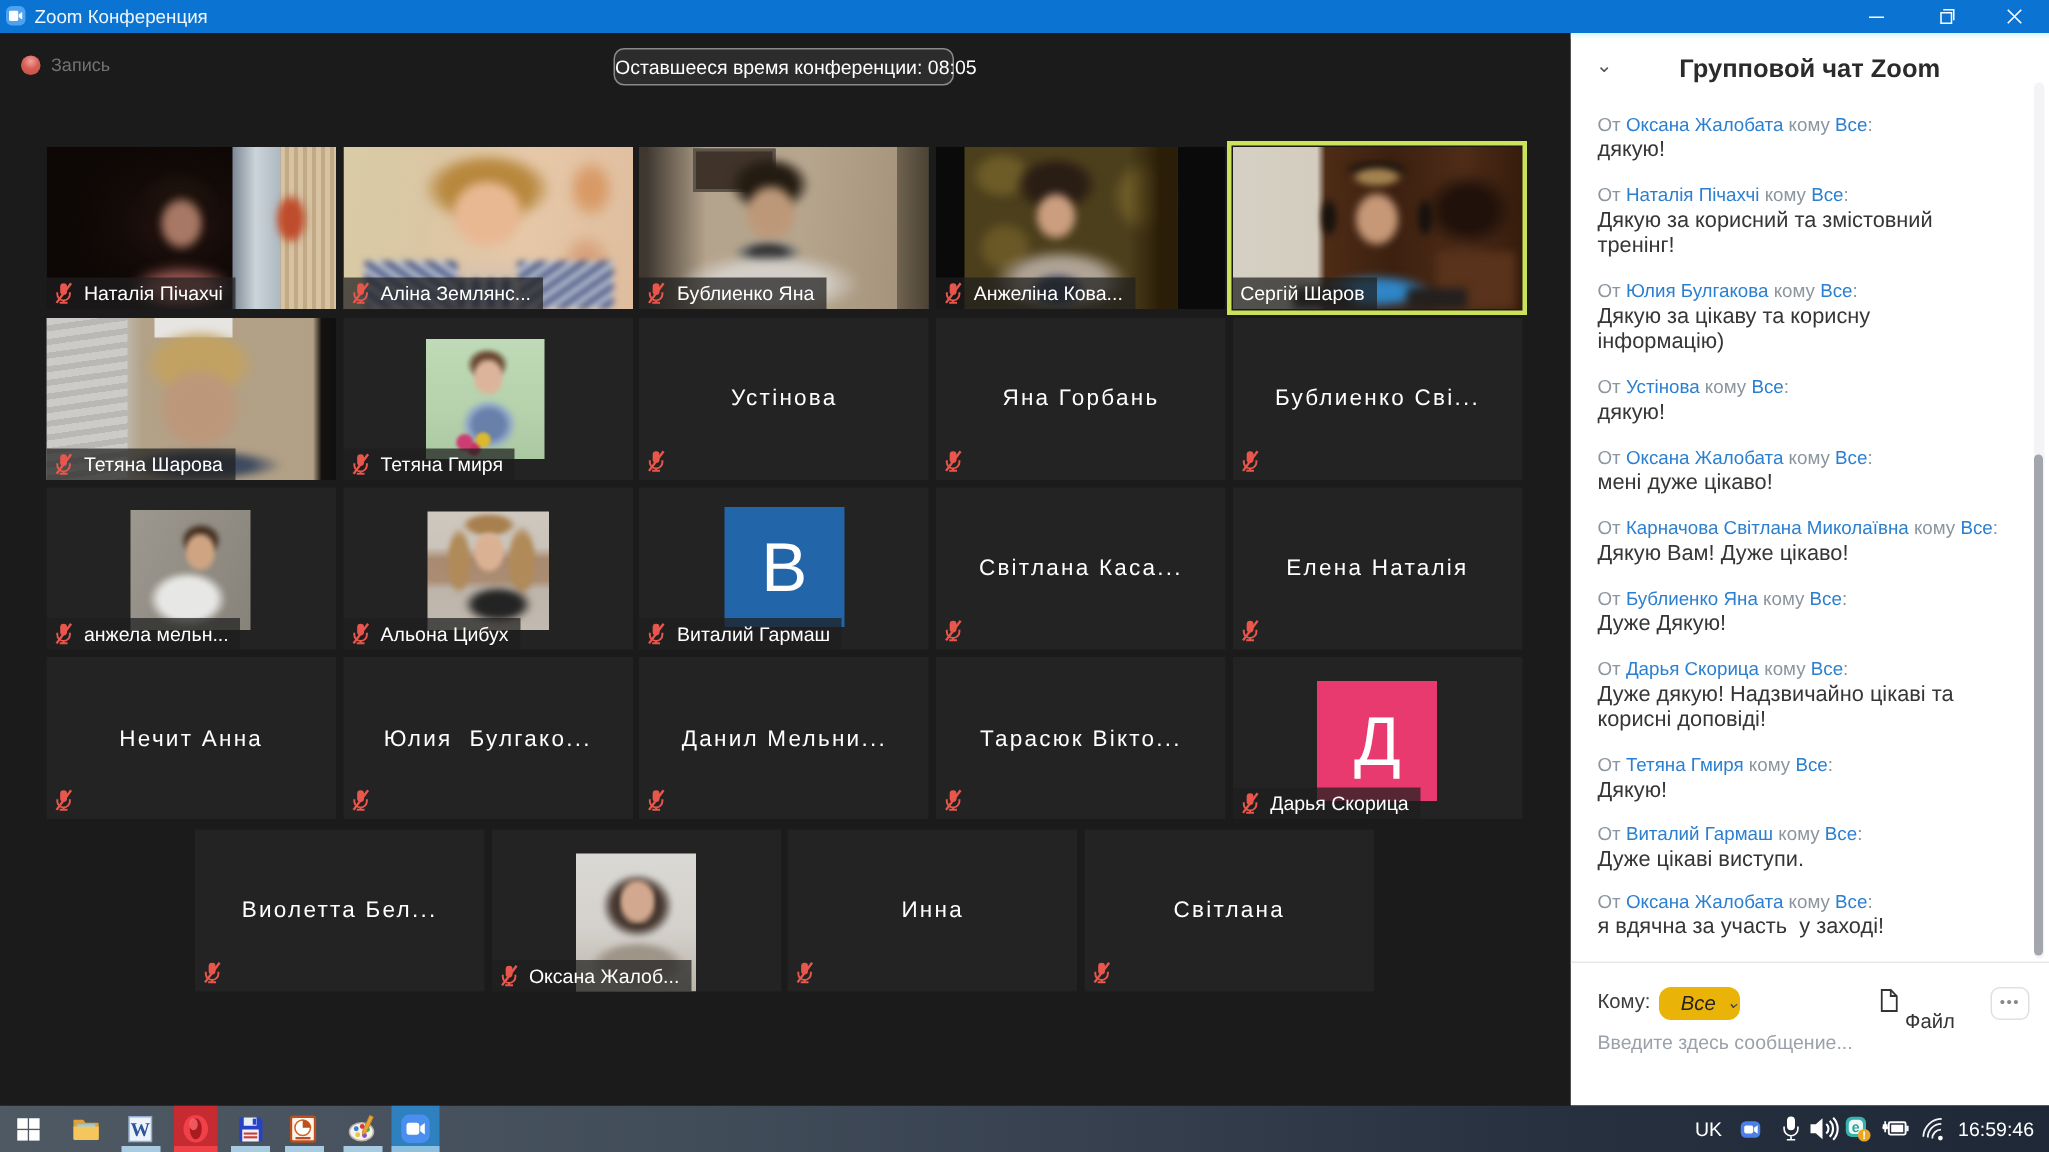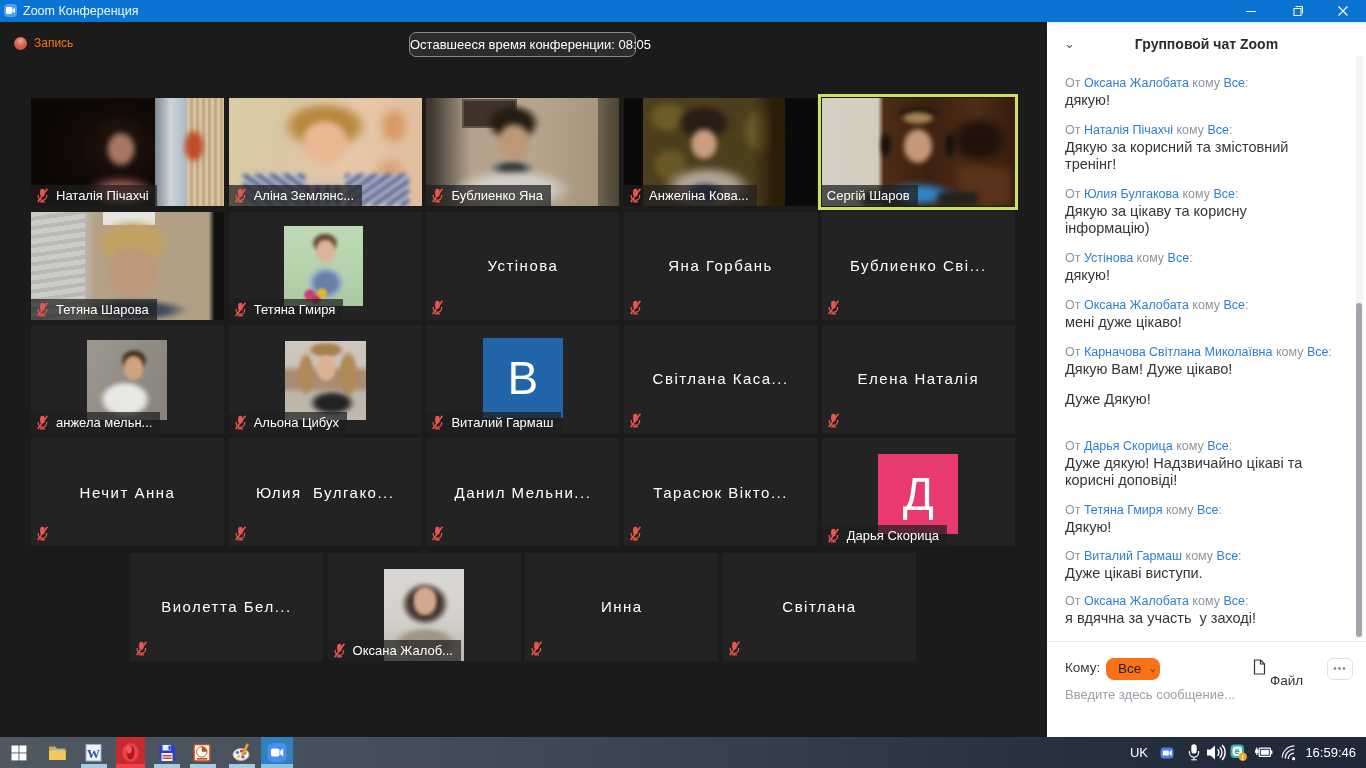--- a/index.html
+++ b/index.html
@@ -7,50 +7,50 @@
   font-family:"Liberation Sans", sans-serif; }
 #titlebar { position:absolute; left:0; top:0; width:1366px; height:22px; background:#0b74d2; z-index:10; }
 #zicon { position:absolute; left:4px; top:4px; width:13px; height:13px; border-radius:4px;
   background:#4da2f1; }
 #zicon svg { position:absolute; left:2px; top:3px; }
 #ttext { position:absolute; left:23px; top:4px; color:#eef6fd; font-size:12.5px; }
 .wbtn { position:absolute; top:0; width:46px; height:22px; color:#fff; }
 #stage { position:absolute; left:0; top:0; width:1047px; height:737px; background:#1b1b1b; z-index:1; }
 #rec { position:absolute; left:14px; top:37px; width:13px; height:13px; border-radius:50%;
   background:radial-gradient(circle at 50% 30%, #f0a39b 0%, #d95f55 45%, #c24a42 100%); }
-#rectext { position:absolute; left:34px; top:36px; color:#f97316; font-size:12px; }
+#rectext { position:absolute; left:34px; top:36px; color:#737373; font-size:12px; }
 #tooltip { position:absolute; left:409px; top:32px; width:227px; height:25px; white-space:nowrap; background:#2c2c2c;
   border:1px solid #8a8a8a; border-radius:7px; color:#fff; text-align:center;
   line-height:23px; font-size:13px; }
 .tile { position:absolute; width:193px; height:108px; background:#232323; overflow:hidden; }
 .nm { position:absolute; left:0; right:0; top:0; bottom:0; display:flex; align-items:center;
   justify-content:center; color:#fff; font-size:15px; letter-spacing:1.5px; }
 .lab { position:absolute; left:0; bottom:0; height:21px; background:rgba(30,30,30,0.72);
   display:flex; align-items:center; padding:0 8px 0 4px; color:#fff; font-size:13px; white-space:nowrap; }
 .lab svg { margin-right:6px; flex:none; }
 .cmic { position:absolute; left:4px; bottom:5px; width:15px; height:15px; }
 .pho { position:absolute; }
 #activebox { position:absolute; left:818px; top:94px; width:200px; height:116px;
   border:3px solid #cde25b; z-index:5; }
 #chat { position:absolute; left:1047px; top:22px; width:319px; height:715px; background:#fff; }
 #chattop { position:absolute; left:0; top:0; width:100%; height:4px;
   background:linear-gradient(#d9f3fa,#ffffff); }
 #chathead { position:absolute; left:0; top:14px; width:100%; text-align:center; color:#2b2b2b;
-  font-size:14px; font-weight:bold; }
+  font-size:17px; font-weight:bold; }
 #chev { position:absolute; left:17px; top:14px; color:#555; font-size:13px; }
 .blk { position:absolute; left:18px; width:282px; line-height:17.2px; }
 .snd { font-size:12.5px; color:#8b959e; }
 .snd b { color:#2b7fd0; font-weight:normal; }
 .msg { font-size:14.5px; color:#363636; letter-spacing:0px; }
 #sb { position:absolute; right:3px; top:33px; width:7px; height:584px; background:#f4f4f6; border-radius:4px; }
 #sbthumb { position:absolute; right:4px; top:281px; width:6px; height:334px; background:#a3a6ad; border-radius:3px; }
 #sep { position:absolute; left:0; top:619px; width:100%; height:1px; background:#e8e8e8; }
 #komu { position:absolute; left:18px; top:638px; font-size:13.5px; color:#3c3c3c; }
-#vsebtn { position:absolute; left:59px; top:636px; width:54px; height:22px; background:#f97316;
-  border-radius:8px; font-size:13.5px; color:#222; text-align:left; padding:3px 0 0 12px; }
+#vsebtn { position:absolute; left:59px; top:636px; width:54px; height:22px; background:#eab308;
+  border-radius:8px; font-size:13.5px; color:#222; text-align:right; padding:3px 0 0 12px;font-style:italic; }
 #vsebtn span { font-size:11px; color:#444; margin-left:7px; position:relative; top:-1px; }
 #fileic { position:absolute; left:206px; top:637px; }
 #filetxt { position:absolute; left:223px; top:638px; font-size:13.5px; color:#333;margin-top:13px; }
 #dots { position:absolute; left:280px; top:636px; width:26px; height:22px; border:1px solid #e0e0e0;
   border-radius:6px; color:#888; text-align:center; line-height:20px; font-size:10px; letter-spacing:1px; }
 #typemsg { position:absolute; left:18px; top:665px; font-size:13px; color:#9aa1a8; }
 #taskbar { position:absolute; left:0; top:737px; width:1366px; height:31px;
   background:linear-gradient(90deg,#4e5964 0%,#47525e 20%,#414c59 35%,#353f4e 55%,#273140 75%,#1e2836 100%); }
 .tbic { position:absolute; top:0; height:31px; }
 .uline { position:absolute; top:27px; height:4px; background:#a9cbe2; }
@@ -450,20 +450,21 @@
     </div>
   <div class="blk" style="top:274.5px">
       <div class="snd">От <b>Оксана Жалобата</b> кому <b>Все</b>:</div>
       <div class="msg">мені дуже цікаво!</div>
     </div>
   <div class="blk" style="top:321.5px">
       <div class="snd">От <b>Карначова Світлана Миколаївна</b> кому <b>Все</b>:</div>
       <div class="msg">Дякую Вам! Дуже цікаво!</div>
     </div>
   <div class="blk" style="top:368.5px">
+      <div class="snd">От <b>Бублиенко Яна</b> кому <b>Все</b>:</div>
       <div class="msg">Дуже Дякую!</div>
     </div>
   <div class="blk" style="top:415.5px">
       <div class="snd">От <b>Дарья Скорица</b> кому <b>Все</b>:</div>
       <div class="msg">Дуже дякую! Надзвичайно цікаві та<br>корисні доповіді!</div>
     </div>
   <div class="blk" style="top:479.5px">
       <div class="snd">От <b>Тетяна Гмиря</b> кому <b>Все</b>:</div>
       <div class="msg">Дякую!</div>
     </div>

